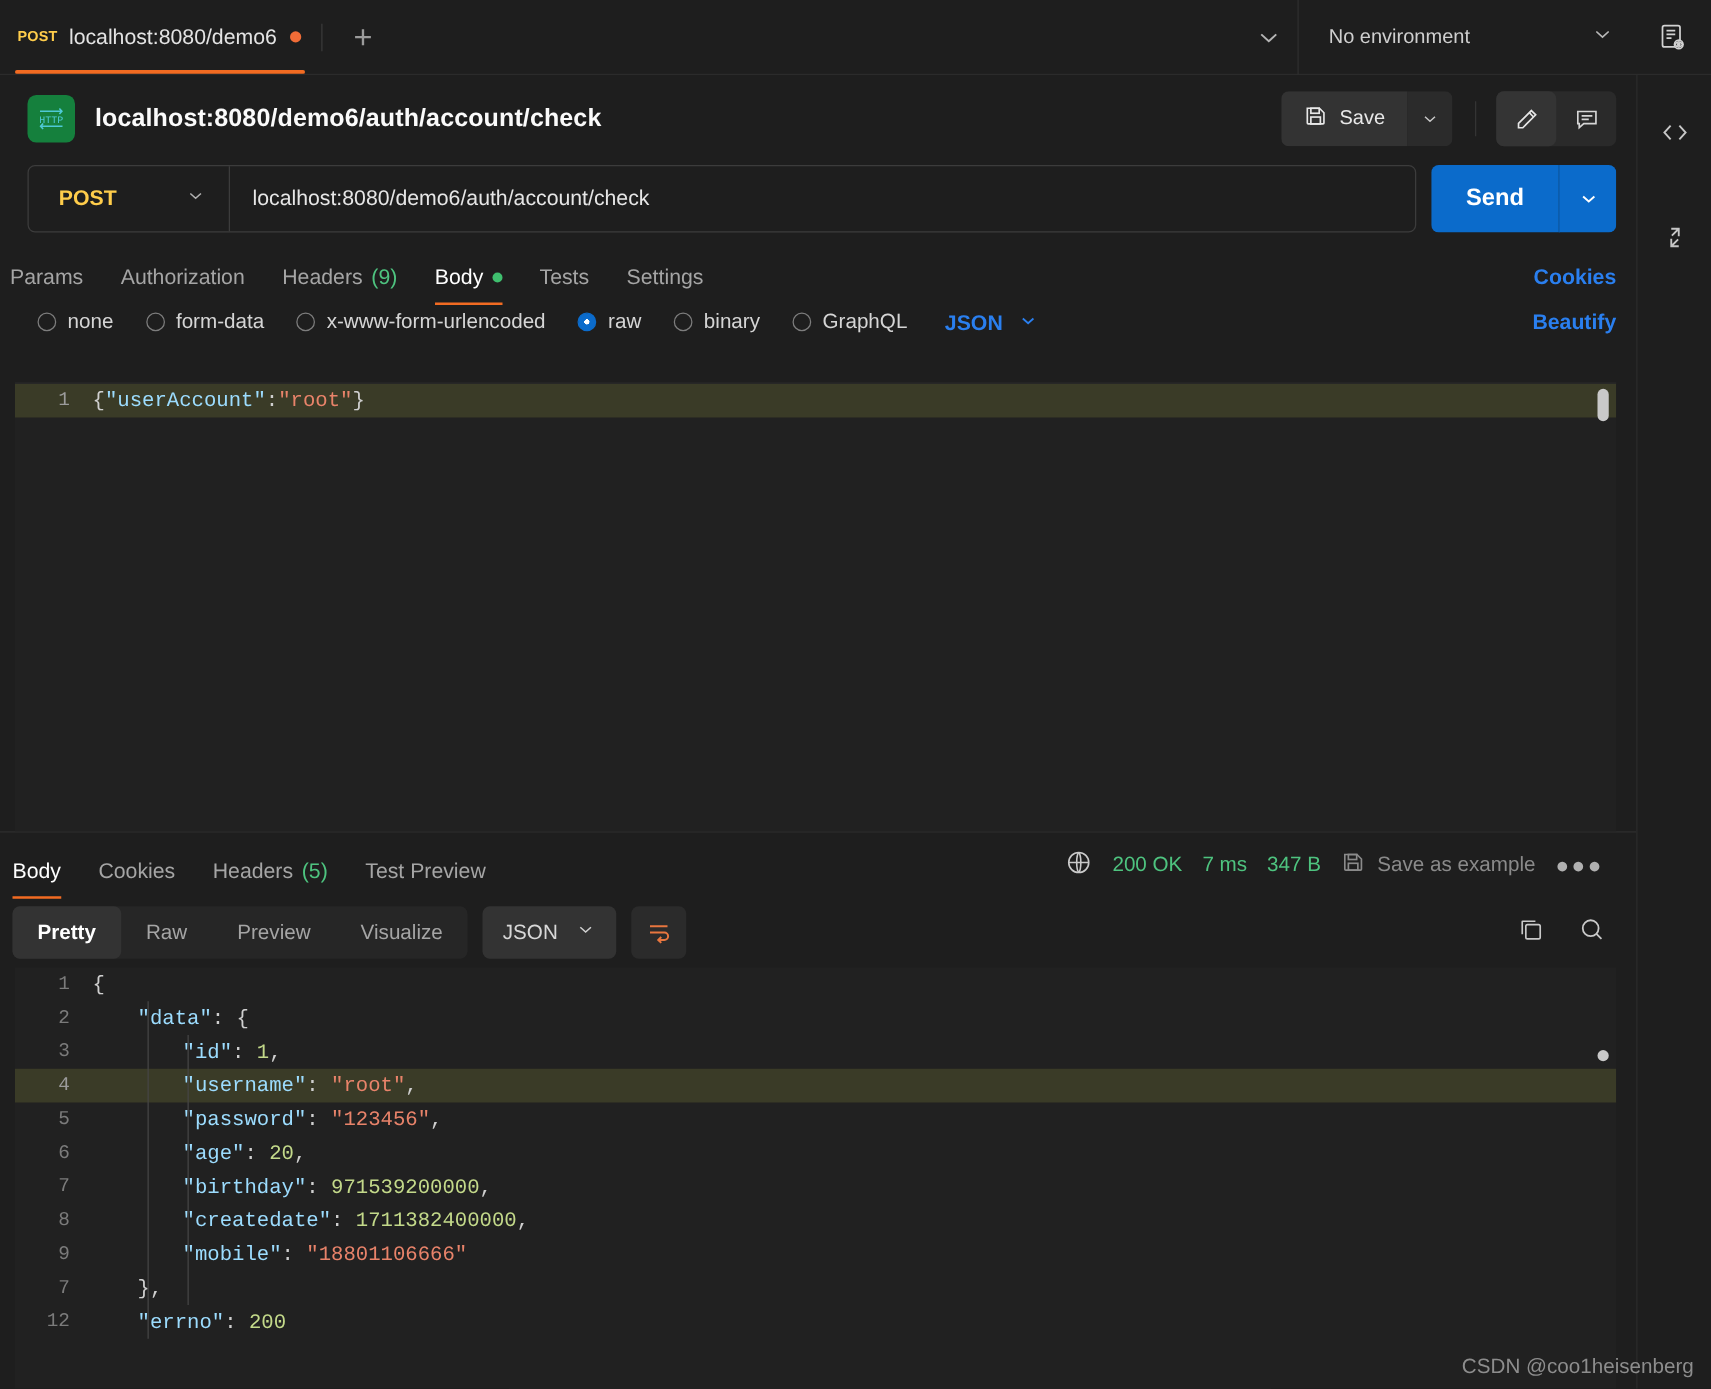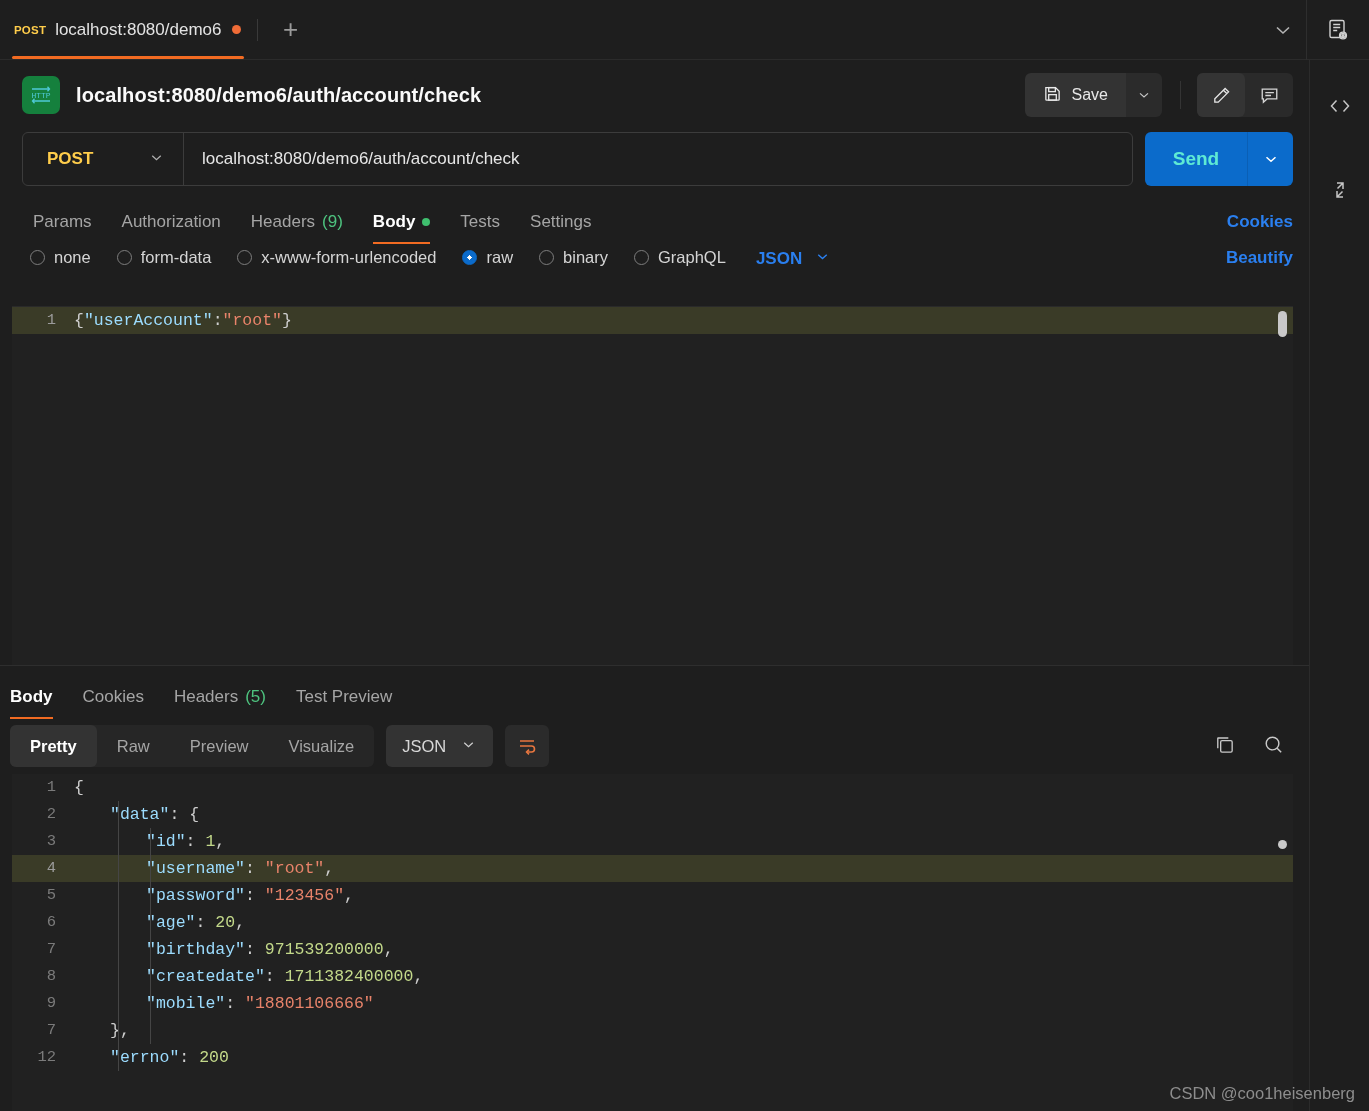--- a/index.html
+++ b/index.html
@@ -80,30 +80,30 @@
   .url-row { display: flex; align-items: center; padding: 0 16px 0 22px; gap: 12px; margin-top: 2px; }
   .url-box {
     flex: 1; height: 54px; border: 1px solid #3c3c3c; border-radius: 6px;
     background: #1e1e1e; display: flex; align-items: center;
   }
   .method-sel { width: 160px; height: 100%; display: flex; align-items: center; justify-content: space-between; padding: 0 18px 0 24px; cursor: pointer; }
   .method-sel .m { color: #ffcd4b; font-size: 17px; font-weight: 700; }
   .method-div { width: 1px; height: 52px; background: #3c3c3c; }
   .url-val { flex: 1; padding: 0 18px; font-size: 17px; color: #e6e6e6; white-space: nowrap; overflow: hidden; }
   .send-group { display: flex; height: 54px; border-radius: 6px; overflow: hidden; }
-  .send-btn { width: 102px; background: #0b6bcb; color: #5eead4; font-size: 19px; font-weight: 700; display: flex; align-items: center; justify-content: center; cursor: pointer; }
+  .send-btn { width: 102px; background: #0b6bcb; color: #ffffff; font-size: 19px; font-weight: 700; display: flex; align-items: center; justify-content: center; cursor: pointer; }
   .send-caret { width: 46px; background: #0b6bcb; display: flex; align-items: center; justify-content: center; cursor: pointer; border-left: 1px solid #0a5fb5; }
 
   
-  .req-tabs { display: flex; align-items: center; padding: 0 16px 0 33px; height: 52px; margin-top: 10px; }
+  .req-tabs { display: flex; align-items: center; padding: 0 16px 0 8px; height: 52px; margin-top: 10px; }
   .rtab {
     position: relative; height: 52px; display: flex; align-items: center; gap: 7px;
     margin-right: 30px; color: #a5a5a5; font-size: 17px; cursor: pointer; white-space: nowrap;
   }
-  .rtab.active { color: #ffffff; font-weight: bold; }
+  .rtab.active { color: #ffffff; }
   .rtab.active::after { content: ""; position: absolute; left: 0; right: 0; bottom: 4px; height: 2.5px; background: #f26b22; }
   .rtab .cnt { color: #4ec37f; }
   .rtab .gdot { width: 8px; height: 8px; border-radius: 50%; background: #3fbf6e; }
   .cookies-link { margin-left: auto; color: #2a7fef; font-size: 17px; font-weight: 700; cursor: pointer; }
 
   
   .bodytype-row { display: flex; align-items: flex-start; padding: 0 16px 0 30px; height: 46px; gap: 0; }
   .radio-item { display: flex; align-items: center; gap: 9px; margin-right: 26px; cursor: pointer; font-size: 16.5px; color: #d5d5d5; }
   .radio { width: 15px; height: 15px; border-radius: 50%; border: 1.6px solid #7d7d7d; display: inline-block; }
   .radio.sel { border-color: #0b6bcb; background: radial-gradient(circle, #ffffff 0 22%, #0b6bcb 24% 100%); }
@@ -159,20 +159,28 @@
     </div>
     <div class="tab-sep"></div>
     <div class="plus-btn">+</div>
     <div class="tabbar-spacer"></div>
     <div class="tabs-chevron">
       <svg width="20" height="20" viewBox="0 0 20 20" fill="none" stroke="currentColor" stroke-width="1.6">
           <path d="M4 7.5l6 5.5 6-5.5"></path>
         </svg>
     </div>
     <div class="vsep-tall"></div>
+    <div class="env-select">
+      <span class="lbl">No environment</span>
+      <span>
+        <svg width="18" height="18" viewBox="0 0 20 20" fill="none" stroke="#b9b9b9" stroke-width="1.5">
+            <path d="M4.5 8l5.5 5 5.5-5"></path>
+          </svg>
+      </span>
+    </div>
     <div class="env-eye">
       <svg width="24" height="24" viewBox="0 0 24 24" fill="none" stroke="#d2d2d2" stroke-width="1.4">
         <rect x="4" y="2.5" width="14" height="17" rx="1.6"></rect>
         <path d="M7.2 6.5h7M7.2 9.5h7M7.2 12.5h4"></path>
         <circle cx="17" cy="17.5" r="3.4" fill="#1e1e1e"></circle>
         <path d="M13.9 17.5c.9-1.4 2-2.1 3.1-2.1s2.2.7 3.1 2.1c-.9 1.4-2 2.1-3.1 2.1s-2.2-.7-3.1-2.1z"></path>
         <circle cx="17" cy="17.5" r=".9" fill="#d2d2d2"></circle>
       </svg>
     </div>
   </div>
@@ -327,20 +335,42 @@
                 <span>Cookies</span>
               </div>
             <div class="rtab">
               <span>Headers</span>
               <span class="cnt">(5)</span>
             </div>
             <div class="rtab">
                 <span>Test Preview</span>
               </div>
           </div>
+          <div class="resp-meta">
+            <span>
+              <svg width="22" height="22" viewBox="0 0 22 22" fill="none" stroke="#c9c9c9" stroke-width="1.3">
+                <circle cx="11" cy="11" r="8"></circle>
+                  <path d="M3 11h16M11 3c2.2 2.4 2.2 13.6 0 16M11 3c-2.2 2.4-2.2 13.6 0 16"></path>
+              </svg>
+            </span>
+            <span class="green">200 OK</span>
+            <span class="green">7 ms</span>
+            <span class="green">347 B</span>
+            <span class="saveex">
+              <span>
+                <svg width="19" height="19" viewBox="0 0 20 20" fill="none" stroke="#8a8a8a" stroke-width="1.4">
+                  <path d="M3 3.8h10.2L17 7.6V16.2a.8.8 0 0 1-.8.8H3.8a.8.8 0 0 1-.8-.8z"></path>
+                  <rect x="6" y="3.8" width="7" height="4.2"></rect>
+                    <rect x="6" y="11.2" width="8" height="5.8"></rect>
+                </svg>
+              </span>
+              <span>Save as example</span>
+            </span>
+            <span class="dots">●●●</span>
+          </div>
         </div>
 
         <div class="resp-ctrls">
           <div class="seg">
             <div class="seg-item active">Pretty</div>
             <div class="seg-item">Raw</div>
             <div class="seg-item">Preview</div>
             <div class="seg-item">Visualize</div>
           </div>
           <div class="json-box">

